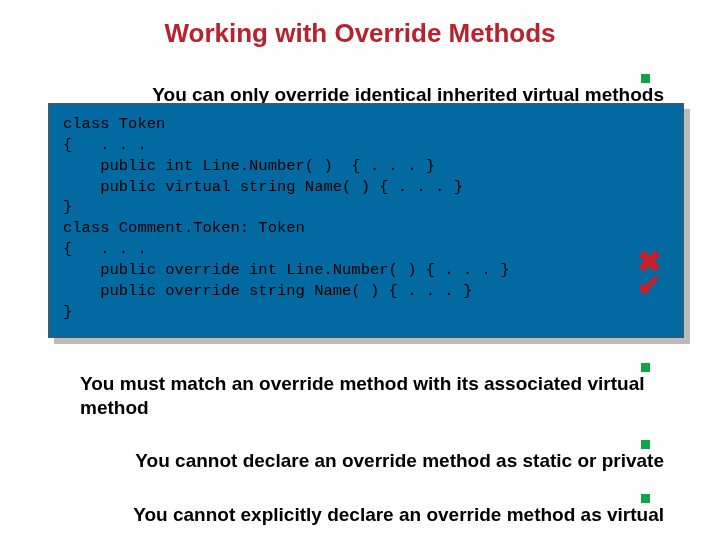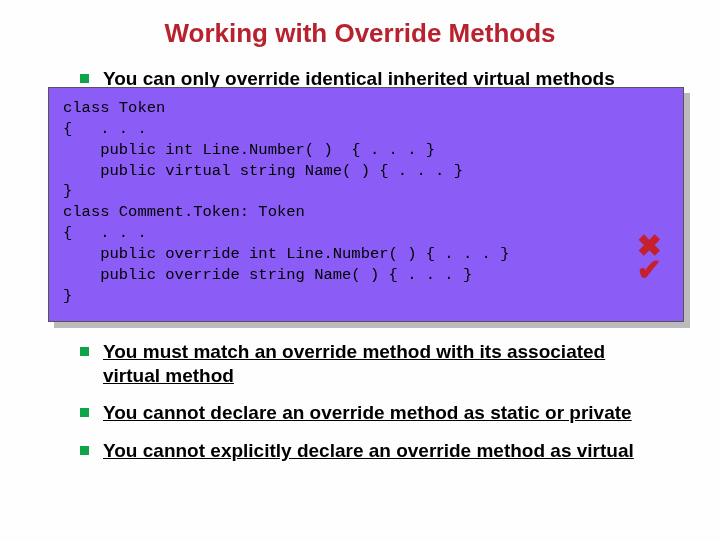--- a/index.html
+++ b/index.html
@@ -17,25 +17,26 @@
     font-weight: bold;
     text-align: center;
     padding-top: 18px;
     padding-bottom: 14px;
   }
   .content {
     padding: 0 36px 0 48px;
   }
   .bullet-row {
     display: flex;
-    align-items: flex-start;
+    align-items: flex-end;
     margin-left: 32px;
     margin-right: 20px;
     margin-bottom: 6px;
     margin-top: 4px;
+    flex-direction: column;
   }
   .bullet {
     width: 9px;
     height: 9px;
     background: #0ea447;
     flex-shrink: 0;
     margin-top: 7px;
     margin-right: 14px;
   }
   .bullet-text {
@@ -51,21 +52,21 @@
   .code-shadow {
     position: absolute;
     top: 6px;
     left: 6px;
     right: -6px;
     bottom: -6px;
     background: #bbb;
   }
   .code-box {
     position: relative;
-    background: #8b5cf6;
+    background: #0369a1;
     border: 1px solid #555;
     padding: 10px 14px 14px 14px;
     font-family: "Courier New", monospace;
     font-size: 15.5px;
     line-height: 1.35;
     white-space: pre;
     color: #000;
   }
   .marks {
     position: absolute;
@@ -82,21 +83,21 @@
     font-weight: bold;
     font-family: Arial, sans-serif;
   }
   .check {
     color: #c6202c;
     font-size: 30px;
     font-weight: bold;
     font-family: Arial, sans-serif;
     margin-top: -6px;
   }
-  .bullets-lower .bullet-row { margin-bottom: 14px; text-decoration: underline; }
+  .bullets-lower .bullet-row { margin-bottom: 14px; }
 </style>
 </head>
 <body>
 
 <div class="title">Working with Override Methods</div>
 
 <div class="content">
 
   <div class="bullet-row">
     <div class="bullet"></div>

